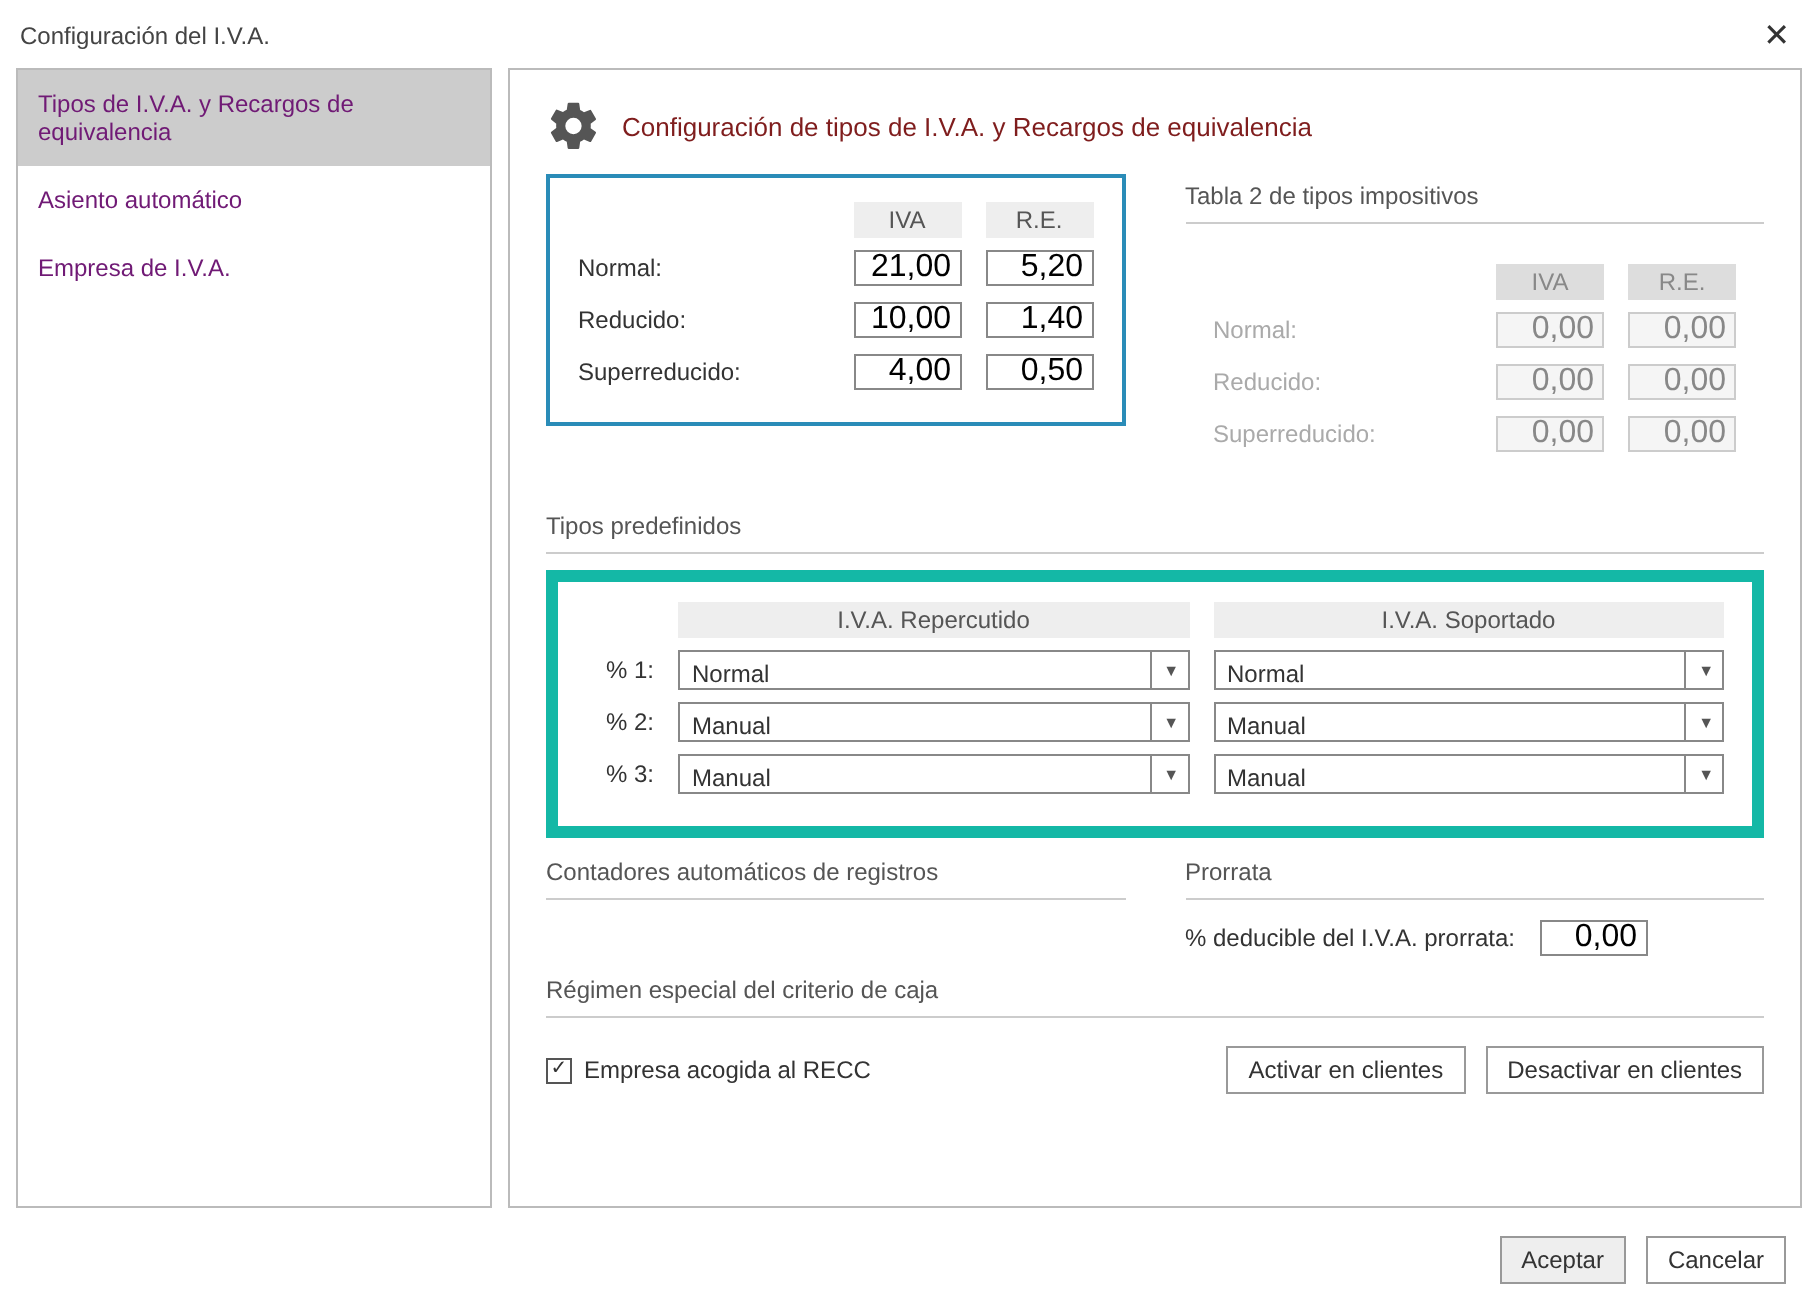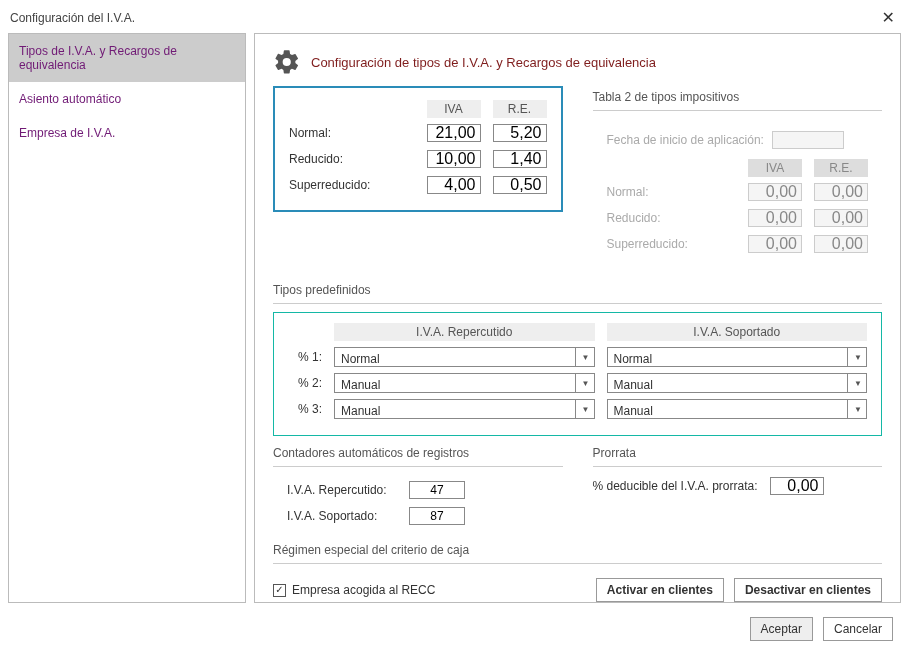--- a/index.html
+++ b/index.html
@@ -22,39 +22,39 @@
   .disabled { color: #aaa; }
   .col-headers { display: flex; justify-content: flex-end; gap: 12px; margin-bottom: 6px; }
   .col-head { width: 54px; text-align: center; background: #eee; padding: 2px 0; font-size: 12px; color: #555; }
   .col-head.disabled { background: #ddd; color: #888; }
   .tax-row { display: flex; align-items: center; justify-content: flex-start; gap: 12px; margin-bottom: 8px; }
   .tax-row .label { flex: 1; font-size: 12px; }
   .num-input { width: 54px; height: 18px; border: 1px solid #888; text-align: right; padding: 1px 4px; font-size: 16px; background: #fff; }
   .num-input.disabled-input { border: 1px solid #ccc; background: #f5f5f5; color: #888; }
   .date-input { width: 72px; height: 18px; border: 1px solid #ccc; background: #f5f5f5; }
   .date-row { display: flex; align-items: center; gap: 8px; margin-bottom: 10px; }
-  .predef-box { border: 1px solid #14b8a6; padding: 10px 14px; margin-top: 4px; }
+  .predef-box { border: 6px solid #14b8a6; padding: 10px 14px; margin-top: 4px; }
   .predef-headers { display: flex; gap: 12px; margin-bottom: 6px; }
   .ph-spacer { width: 34px; }
   .ph { flex: 1; text-align: center; background: #eee; padding: 2px 0; font-size: 12px; color: #555; }
   .predef-row { display: flex; align-items: center; gap: 12px; margin-bottom: 6px; }
   .predef-row .plabel { width: 34px; font-size: 12px; text-align: right; }
   .select { flex: 1; display: flex; align-items: flex-end; justify-content: space-between; height: 20px; border: 1px solid #888; background: #fff; padding: 0 4px 0 6px; font-size: 12px; cursor: pointer; }
   .select .arrow { border-left: 1px solid #888; padding-left: 6px; font-size: 8px; color: #555; height: 100%; display: flex; align-items: center; }
   .two-col { display: flex; gap: 30px; margin-top: 6px; }
   .counter-row { display: flex; align-items: center; gap: 12px; margin-bottom: 8px; }
   .counter-row .clabel { width: 110px; font-size: 12px; }
   .counter-input { width: 56px; height: 18px; border: 1px solid #888; text-align: center; font-size: 12px; }
   .prorrata-row { display: flex; align-items: center; justify-content: flex-start; gap: 12px; margin-top: 10px; }
   .prorrata-row .plbl { font-size: 12px; }
   .recc-row { display: flex; align-items: center; justify-content: space-between; margin-top: 4px; }
   .checkbox-row { display: flex; align-items: center; gap: 6px; font-size: 12px; }
   .chkbox { width: 13px; height: 13px; border: 1px solid #555; display: flex; align-items: center; justify-content: center; font-size: 10px; line-height: 1; cursor: pointer; }
   .btn { border: 1px solid #999; background: #fff; padding: 4px 10px; font-size: 12px; cursor: pointer; }
-  .btn-group { display: flex; gap: 10px; font-weight: bold; }
+  .btn-group { display: flex; gap: 10px; }
   .footer-buttons { display: flex; justify-content: flex-end; gap: 10px; padding: 6px 16px 0 0; }
   .footer-buttons .btn.primary { background: #eee; }
   svg.gear { fill: #555; }
   .regimen .section-label { margin-bottom: 14px; }
 </style>
 </head>
 <body>
 
 <div class="titlebar">
   <span class="title">Configuración del I.V.A.</span>
@@ -105,24 +105,20 @@
             <span class="label">Superreducido:</span>
             <input class="num-input" value="4,00" style="">
             <input class="num-input" value="0,50" style="">
           </div>
         </div>
       </div>
 
       <div class="section">
         <div class="section-label">Tabla 2 de tipos impositivos</div>
         <div class="tax-box disabled">
-          <div class="date-row disabled">
-            <span>Fecha de inicio de aplicación:</span>
-            <input class="date-input" value="" style="">
-          </div>
           <div class="col-headers">
             <div class="col-head disabled">IVA</div>
             <div class="col-head disabled">R.E.</div>
           </div>
           <div class="tax-row disabled">
             <span class="label">Normal:</span>
             <input class="num-input disabled-input" value="0,00" style="">
             <input class="num-input disabled-input" value="0,00" style="">
           </div>
           <div class="tax-row disabled">
@@ -179,30 +175,20 @@
               <span>Manual</span>
               <span class="arrow">▼</span>
             </div>
         </div>
       </div>
     </div>
 
     <div class="two-col">
       <div class="section">
         <div class="section-label">Contadores automáticos de registros</div>
-        <div style="padding: 6px 0 0 14px">
-          <div class="counter-row">
-            <span class="clabel">I.V.A. Repercutido:</span>
-            <input class="counter-input" value="47" style="">
-          </div>
-          <div class="counter-row">
-            <span class="clabel">I.V.A. Soportado:</span>
-            <input class="counter-input" value="87" style="">
-          </div>
-        </div>
       </div>
       <div class="section">
         <div class="section-label">Prorrata</div>
         <div class="prorrata-row">
           <span class="plbl">% deducible del I.V.A. prorrata:</span>
           <input class="num-input" value="0,00" style="">
         </div>
       </div>
     </div>
 

